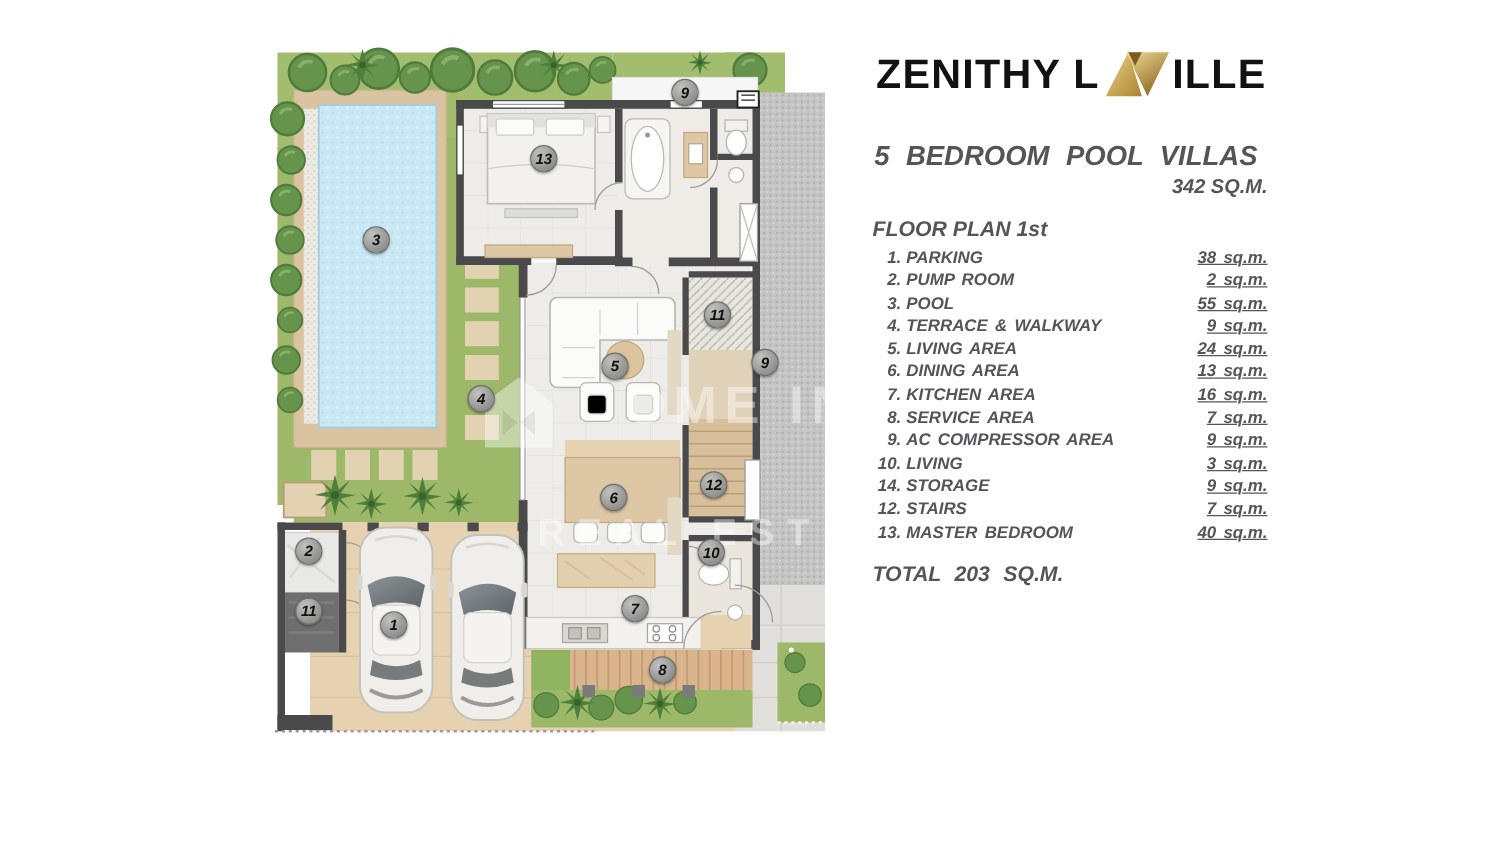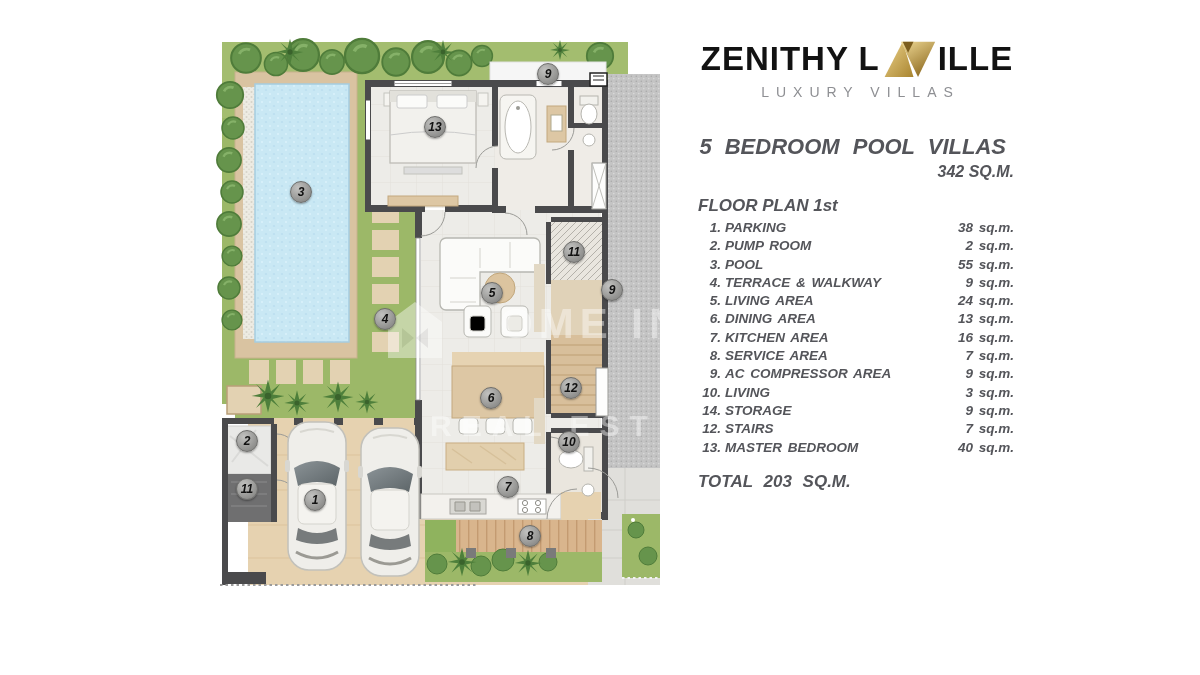--- a/index.html
+++ b/index.html
@@ -28,21 +28,21 @@
   #title { margin-top:34px; text-align:right; padding-right:10px;
     font-size:22px; font-weight:bold; font-style:italic; word-spacing:7px; color:#54555a;}
   #subarea { text-align:right; padding-right:2px; font-size:16px;
     font-weight:bold; font-style:italic; margin-top:3px; }
   #planlabel { margin-top:15px; font-size:17px; font-weight:bold; font-style:italic; }
   #legend { margin-top:4px; }
   .row { display:flex; align-items:baseline; height:18.3px;
     font-size:13.5px; font-weight:bold; font-style:italic; word-spacing:2px; }
   .row .num { width:27px; text-align:right; padding-right:4px; }
   .row .lab { flex:1; text-align:left; }
-  .row .val { width:74px; text-align:right; padding-right:2px; }
+  .row .val { width:74px; text-align:right; padding-right:2px;text-decoration:underline; }
   #total { margin-top:14px; font-size:17px; font-weight:bold; font-style:italic;
     word-spacing:6px; }
 </style>
 </head>
 <body>
 
 <div id="stage">
 
   <div id="plan-wrap">
     <svg id="plan-svg" width="470" height="570" viewBox="200 30 470 570">
@@ -351,21 +351,20 @@
               <stop offset="0" stop-color="#f0da96"></stop>
             <stop offset="1" stop-color="#8f6c22"></stop>
           </linearGradient>
         </defs>
         <polygon points="4,41 24,2 36,41" fill="url(#g1)"></polygon>
         <polygon points="22,2 60,2 41,41" fill="url(#g2)"></polygon>
         <polygon points="24,2 30,14 36,2" fill="#7c5d1d"></polygon>
       </svg>
       <span class="logo-text">ILLE</span>
     </div>
-    <div id="logo-sub">LUXURY VILLAS</div>
 
     <div id="title">5 BEDROOM POOL VILLAS</div>
     <div id="subarea">342 SQ.M.</div>
     <div id="planlabel">FLOOR PLAN 1st</div>
 
     <div id="legend">
       <div class="row">
         <span class="num">1.</span>
         <span class="lab">PARKING</span>
         <span class="val">38 sq.m.</span>

